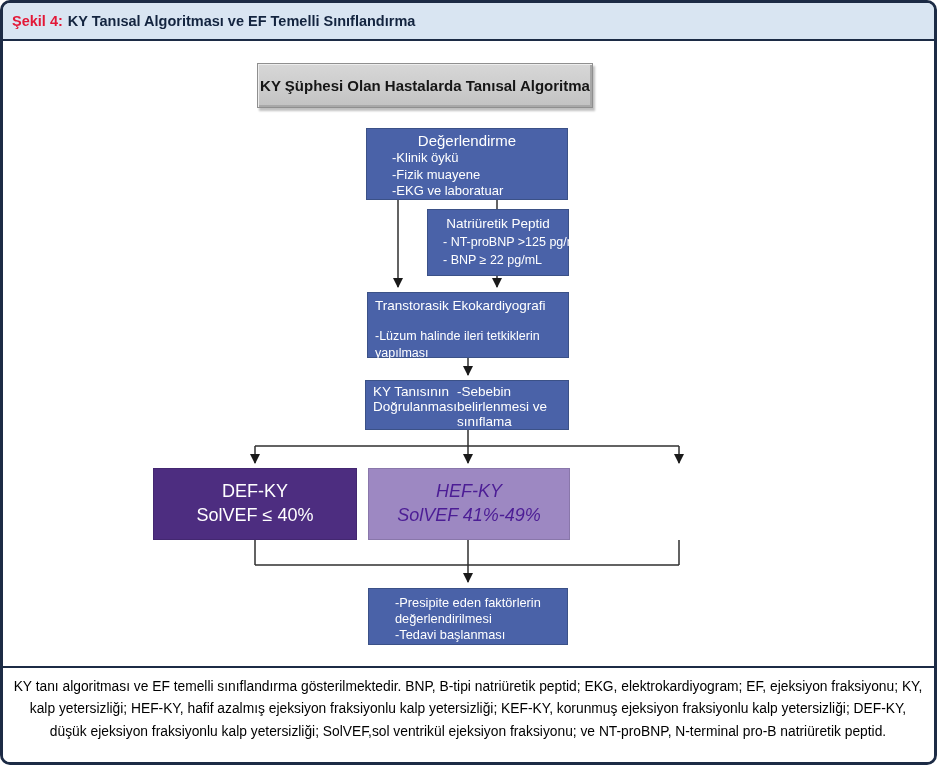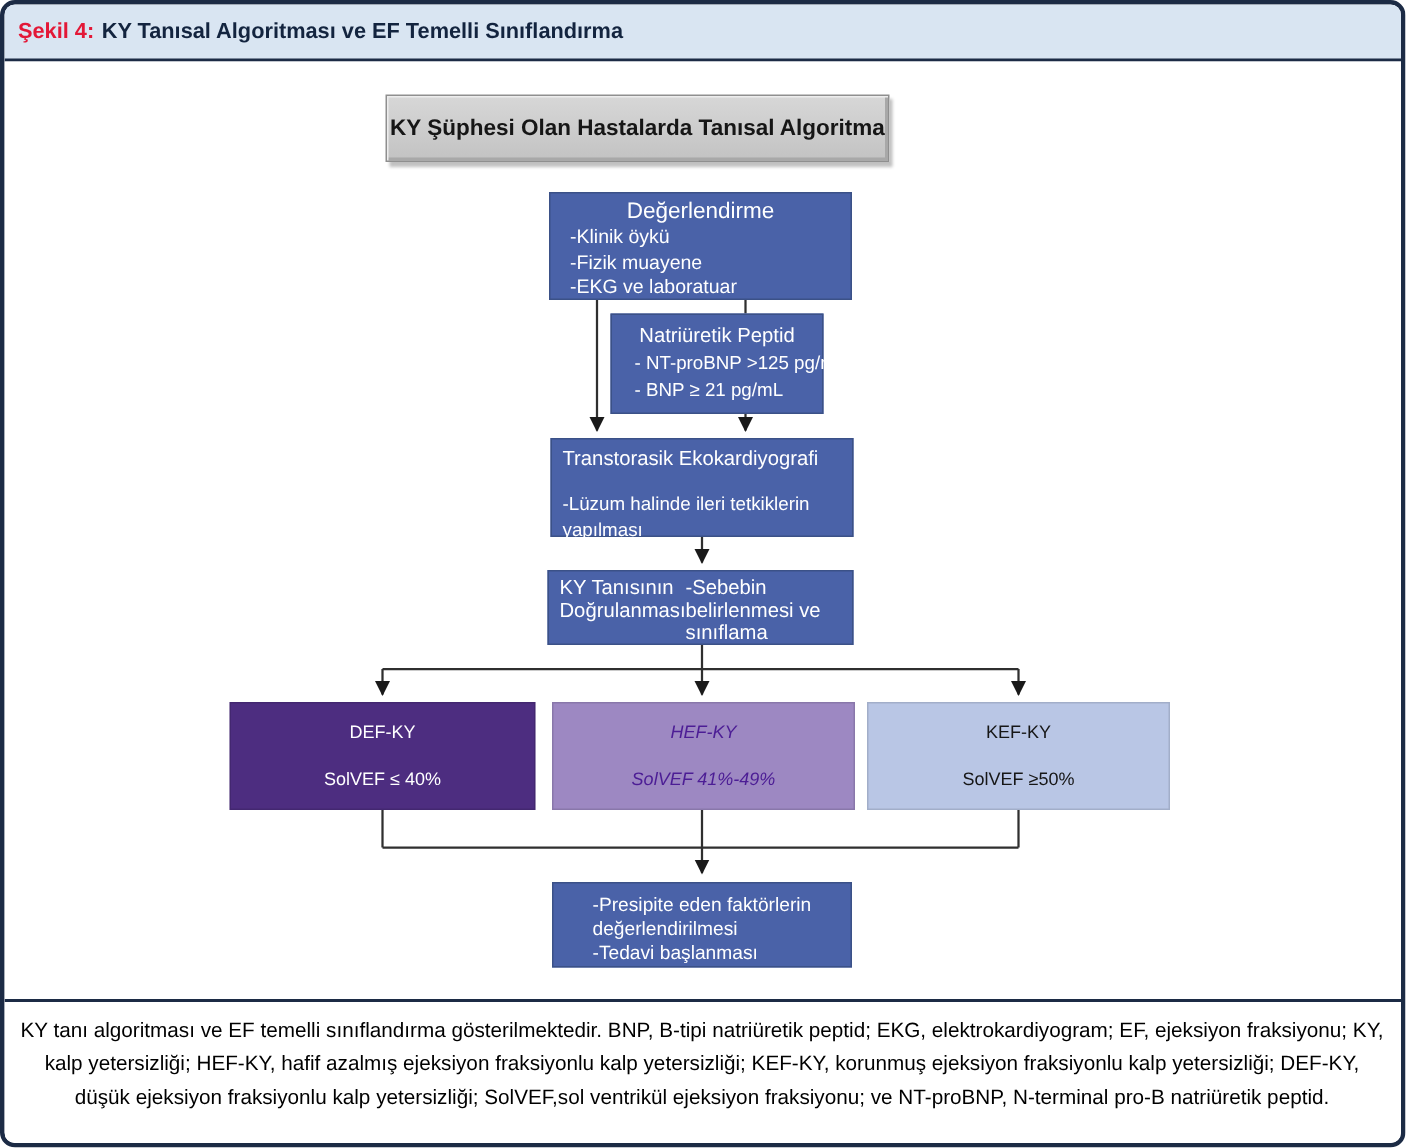--- a/index.html
+++ b/index.html
@@ -40,40 +40,40 @@
     display: flex; align-items: center; justify-content: center;
     font-weight: bold; font-size: 15px; color: #161616;
   }
   .blue-box {
     background: #4a62a8;
     border: 1px solid #3b5187;
     color: #ffffff;
   }
   .assessment-box { left: 363px; top: 87px; width: 202px; height: 72px; padding: 2px 0 0 0; }
   .assessment-box .box-title { text-align: center; font-size: 15px; line-height: 19px; }
-  .assessment-box .box-item { font-size: 13px; line-height: 16.5px; padding-left: 13px; }
+  .assessment-box .box-item { font-size: 13px; line-height: 16.5px; padding-left: 25px; }
 
-  .natriuretic-box { left: 404px; top: 168px; width: 142px; height: 67px; padding: 4px 0 0 0; }
+  .natriuretic-box { left: 424px; top: 168px; width: 142px; height: 67px; padding: 4px 0 0 0; }
   .natriuretic-box .box-title { text-align: center; font-size: 13.5px; line-height: 19px; }
   .natriuretic-box .box-item { font-size: 12.5px; line-height: 18px; padding-left: 15px; white-space: nowrap; }
 
   .echo-box { left: 364px; top: 251px; width: 202px; height: 66px; padding: 4px 6px 0 7px; }
   .echo-box .box-title { font-size: 13.5px; line-height: 17px; margin-bottom: 14px; }
   .echo-box .box-item { font-size: 12.5px; line-height: 16.5px; }
 
   .confirm-box { left: 362px; top: 339px; width: 204px; height: 50px; padding: 3px 6px 4px 7px;
     display: flex; flex-direction: row; justify-content: space-between; }
   .confirm-box .box-title { font-size: 13.5px; }
   .confirm-box .box-item { font-size: 13.5px; }
 
   .class-box {
     top: 427px; height: 72px;
     display: flex; flex-direction: column; justify-content: space-between;
     text-align: center; padding: 12px 0 13px 0;
-    font-size: 12px;
+    font-size: 18px;
     border: 1px solid rgba(0,0,0,0.12);
   }
   .class-def { left: 150px; width: 204px; background: #4d2d80; color: #ffffff; }
   .class-hef { left: 365px; width: 202px; background: #9d88c2; color: #4c1d95; font-style: italic; }
   .class-kef { left: 575px; width: 202px; background: #b9c6e5; color: #161616; }
 
   .final-box { left: 365px; top: 547px; width: 200px; height: 57px; padding: 6px 4px 4px 26px; }
   .final-box .box-item { font-size: 12.8px; line-height: 16px; }
 
   .figure-caption {
@@ -127,21 +127,21 @@
     <div class="node blue-box assessment-box">
       <div class="box-title">Değerlendirme</div>
       <div class="box-item">-Klinik öykü</div>
       <div class="box-item">-Fizik muayene</div>
       <div class="box-item">-EKG ve laboratuar</div>
     </div>
 
     <div class="node blue-box natriuretic-box">
       <div class="box-title">Natriüretik Peptid</div>
       <div class="box-item">- NT-proBNP &gt;125 pg/mL</div>
-      <div class="box-item">- BNP ≥ 21 pg/mL</div>
+      <div class="box-item">- BNP ≥ 22 pg/mL</div>
     </div>
 
     <div class="node blue-box echo-box">
       <div class="box-title">Transtorasik Ekokardiyografi</div>
       <div class="box-item">-Lüzum halinde ileri tetkiklerin yapılması</div>
     </div>
 
     <div class="node blue-box confirm-box">
       <div class="box-title">KY Tanısının Doğrulanması</div>
       <div class="box-item">-Sebebin belirlenmesi ve sınıflama</div>
@@ -150,24 +150,20 @@
     <div class="node class-box class-def">
       <div>DEF-KY</div>
       <div>SolVEF ≤ 40%</div>
     </div>
 
     <div class="node class-box class-hef">
       <div>HEF-KY</div>
       <div>SolVEF 41%-49%</div>
     </div>
 
-    <div class="node class-box class-kef">
-      <div>KEF-KY</div>
-      <div>SolVEF ≥50%</div>
-    </div>
 
     <div class="node blue-box final-box">
       <div class="box-item">-Presipite eden faktörlerin değerlendirilmesi</div>
       <div class="box-item">-Tedavi başlanması</div>
     </div>
 
   </div>
 
   <div class="figure-caption">KY tanı algoritması ve EF temelli sınıflandırma gösterilmektedir. BNP, B-tipi natriüretik peptid; EKG, elektrokardiyogram; EF, ejeksiyon fraksiyonu; KY, kalp yetersizliği; HEF-KY, hafif azalmış ejeksiyon fraksiyonlu kalp yetersizliği; KEF-KY, korunmuş ejeksiyon fraksiyonlu kalp yetersizliği; DEF-KY, düşük ejeksiyon fraksiyonlu kalp yetersizliği; SolVEF,sol ventrikül ejeksiyon fraksiyonu; ve NT-proBNP, N-terminal pro-B natriüretik peptid.</div>
 

